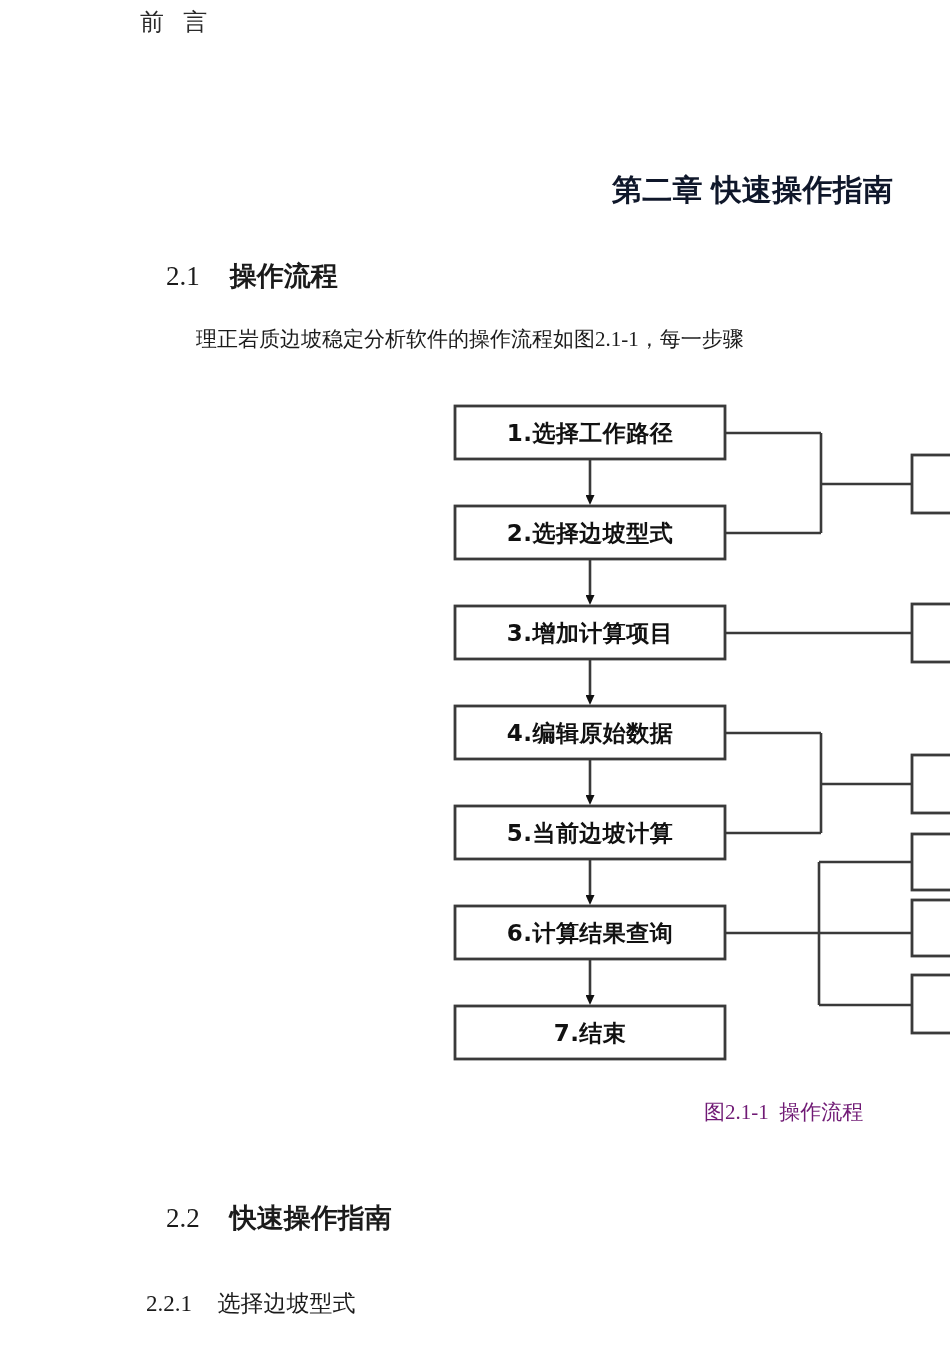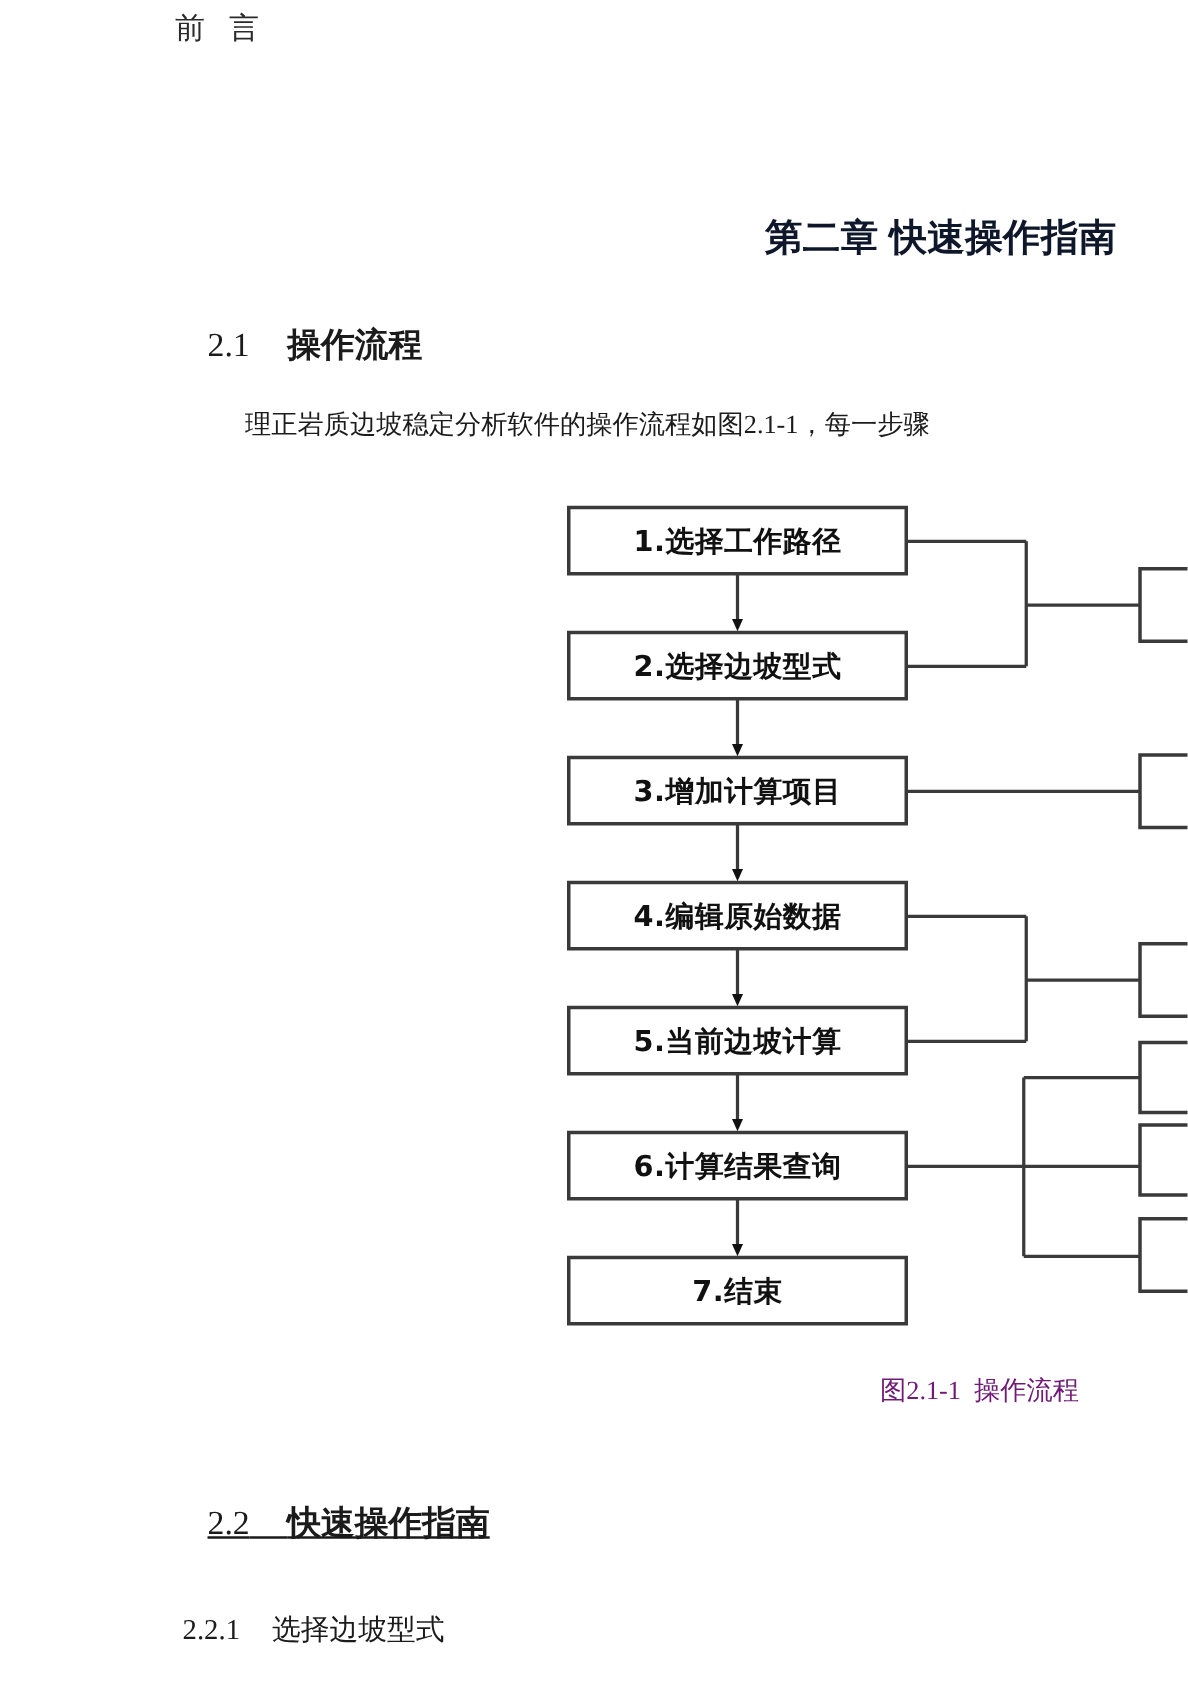--- a/index.html
+++ b/index.html
@@ -60,21 +60,21 @@
     position: absolute;
     left: 146px;
     font-family: "Liberation Sans", "DejaVu Sans", sans-serif;
     font-size: 23px;
     color: #1b1b1b;
     white-space: pre;
   }
   .h3 .num { font-family: Liberation Serif, serif; }
 
   #sec-2-1 { top: 258px; }
-  #sec-2-2 { top: 1200px; text-decoration: underline; }
+  #sec-2-2 { top: 1200px; }
   #sec-2-2-1 { top: 1288px; }
 
   
   .body-para {
     position: absolute;
     left: 196px;
     top: 324px;
     width: 790px;
     font-family: "Liberation Serif", "DejaVu Serif", serif;
     font-size: 21px;

